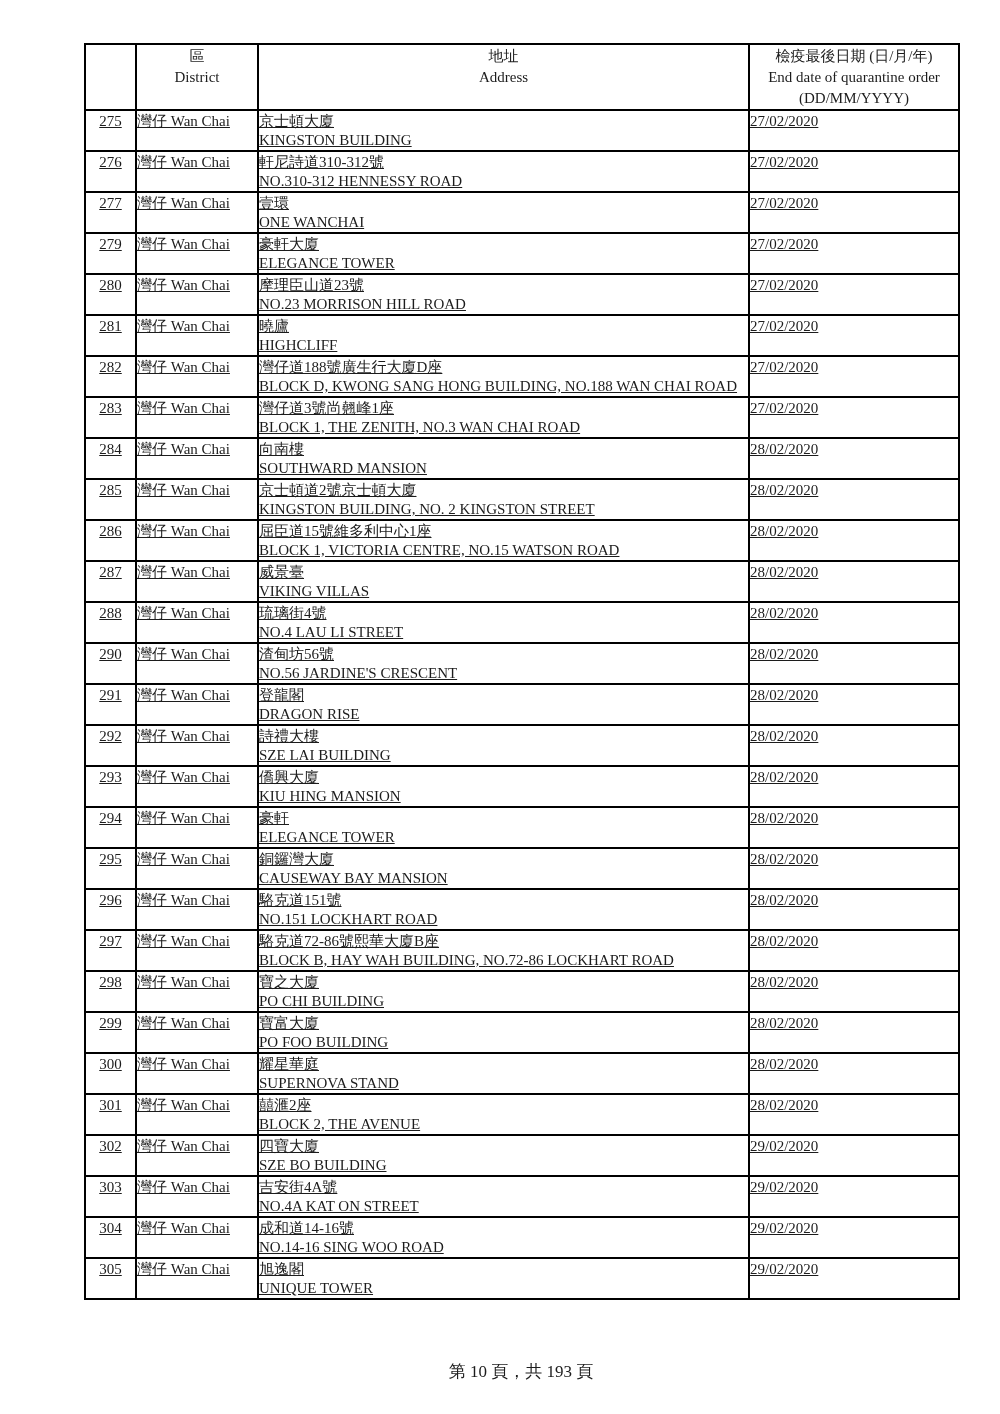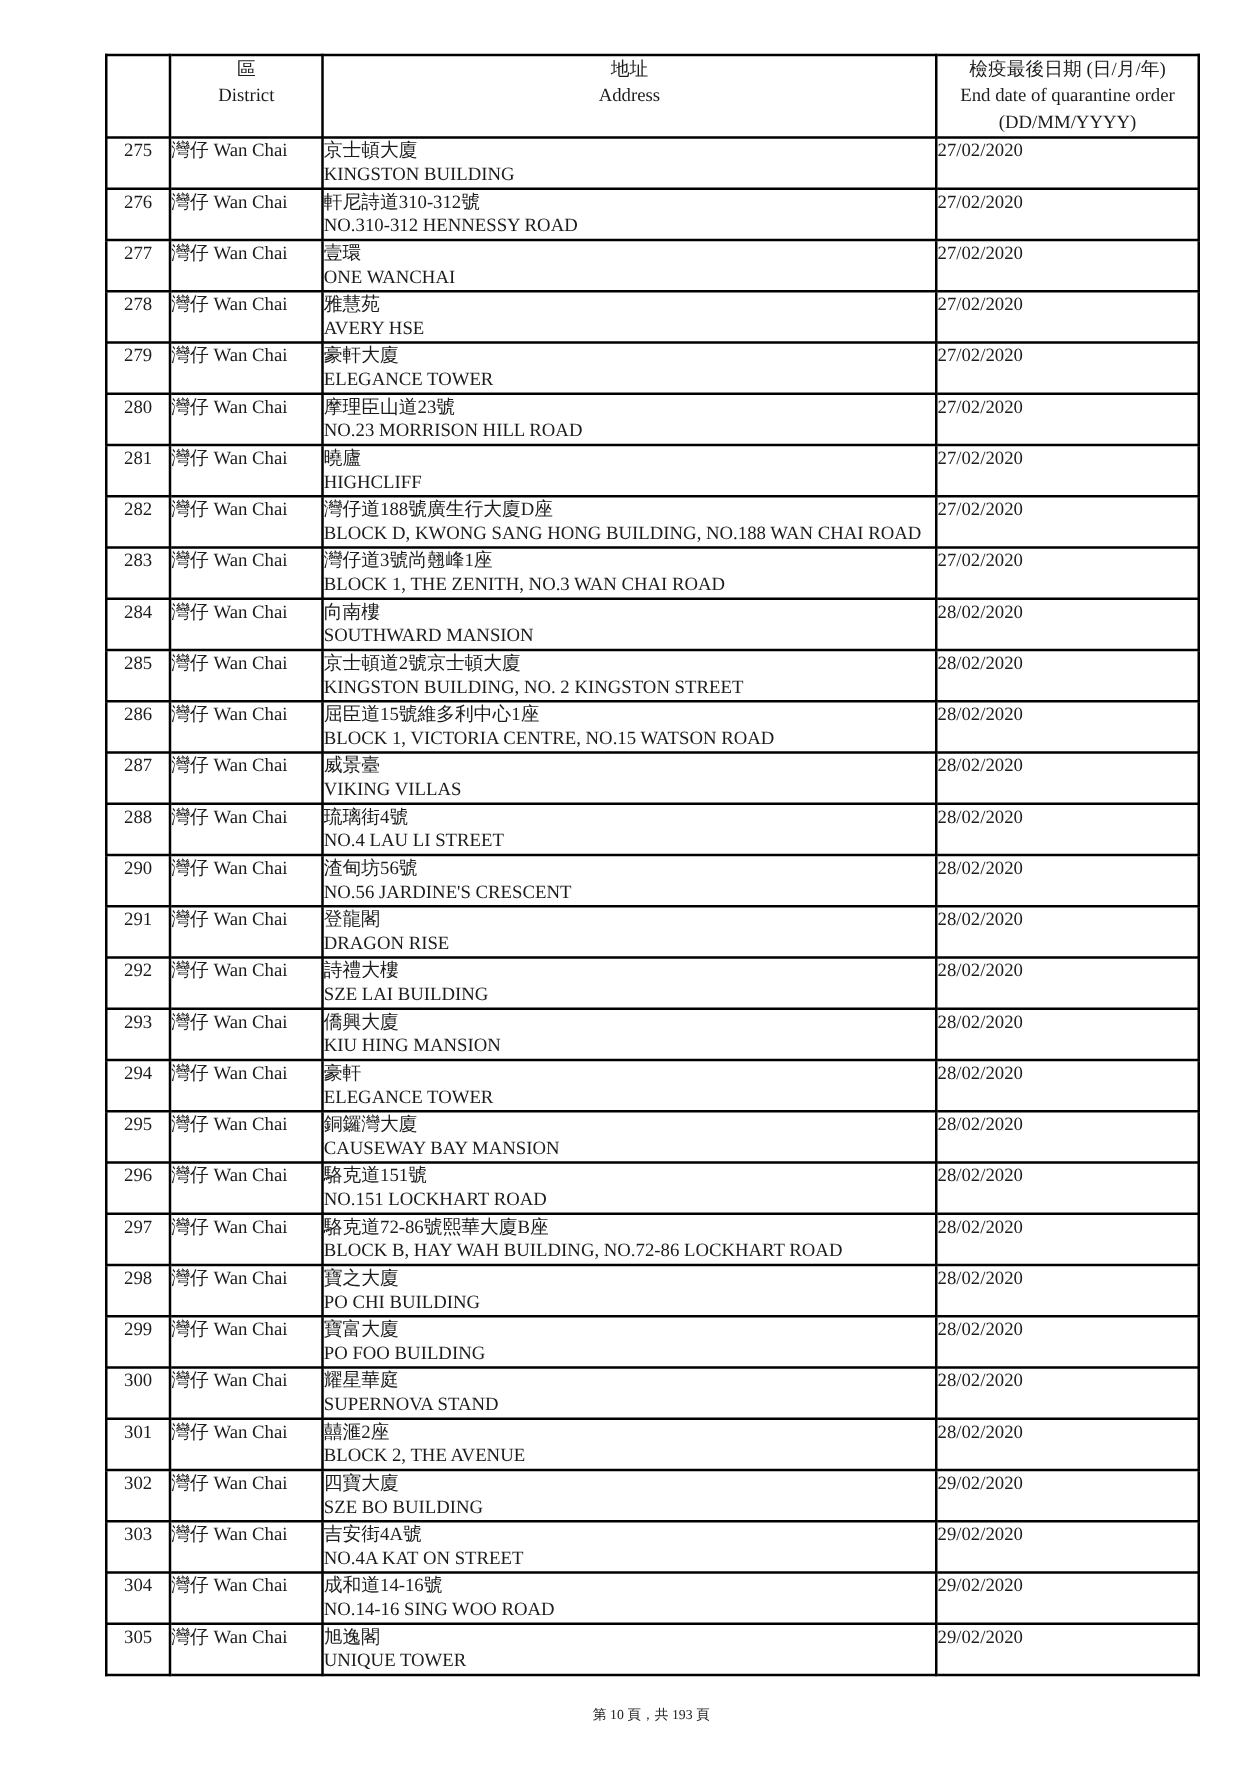--- a/index.html
+++ b/index.html
@@ -36,40 +36,40 @@
   .col-addr  { width: 491px; }
   .col-date  { width: 210px; }
 
   tr.header-row th {
     height: 62px;
     text-align: center;
     font-size: 15px;
     line-height: 21px;
     padding-top: 1px;
   }
-  tr.data-row { height: 40px; }
+  tr.data-row { height: 40px; text-decoration: underline; }
   tr.data-row td {
     font-size: 15px;
     line-height: 19px;
     padding-top: 1px;
   }
   td.cell-no   { text-align: center; }
   td.cell-dist { padding-left: 4px; }
   td.cell-addr { padding-left: 5px; }
   td.cell-date { text-align: left; }
 
   .addr-line { white-space: nowrap; }
 
   .footer {
     position: absolute;
     left: 84px;
     top: 1362px;
     width: 874px;
     text-align: center;
-    font-size: 11px;
+    font-size: 17px;
     line-height: 20px;
     color: #1c1c1c;
   }
 </style>
 </head>
 <body>
 
 <div class="page">
 
   <table class="qtable">
@@ -120,29 +120,20 @@
         <tr class="data-row">
           <td class="cell-no">277</td>
           <td class="cell-dist">灣仔 Wan Chai</td>
           <td class="cell-addr">
             <div class="addr-line">壹環</div>
             <div class="addr-line">ONE WANCHAI</div>
           </td>
           <td class="cell-date">27/02/2020</td>
         </tr>
         <tr class="data-row">
-          <td class="cell-no">278</td>
-          <td class="cell-dist">灣仔 Wan Chai</td>
-          <td class="cell-addr">
-            <div class="addr-line">雅慧苑</div>
-            <div class="addr-line">AVERY HSE</div>
-          </td>
-          <td class="cell-date">27/02/2020</td>
-        </tr>
-        <tr class="data-row">
           <td class="cell-no">279</td>
           <td class="cell-dist">灣仔 Wan Chai</td>
           <td class="cell-addr">
             <div class="addr-line">豪軒大廈</div>
             <div class="addr-line">ELEGANCE TOWER</div>
           </td>
           <td class="cell-date">27/02/2020</td>
         </tr>
         <tr class="data-row">
           <td class="cell-no">280</td>

